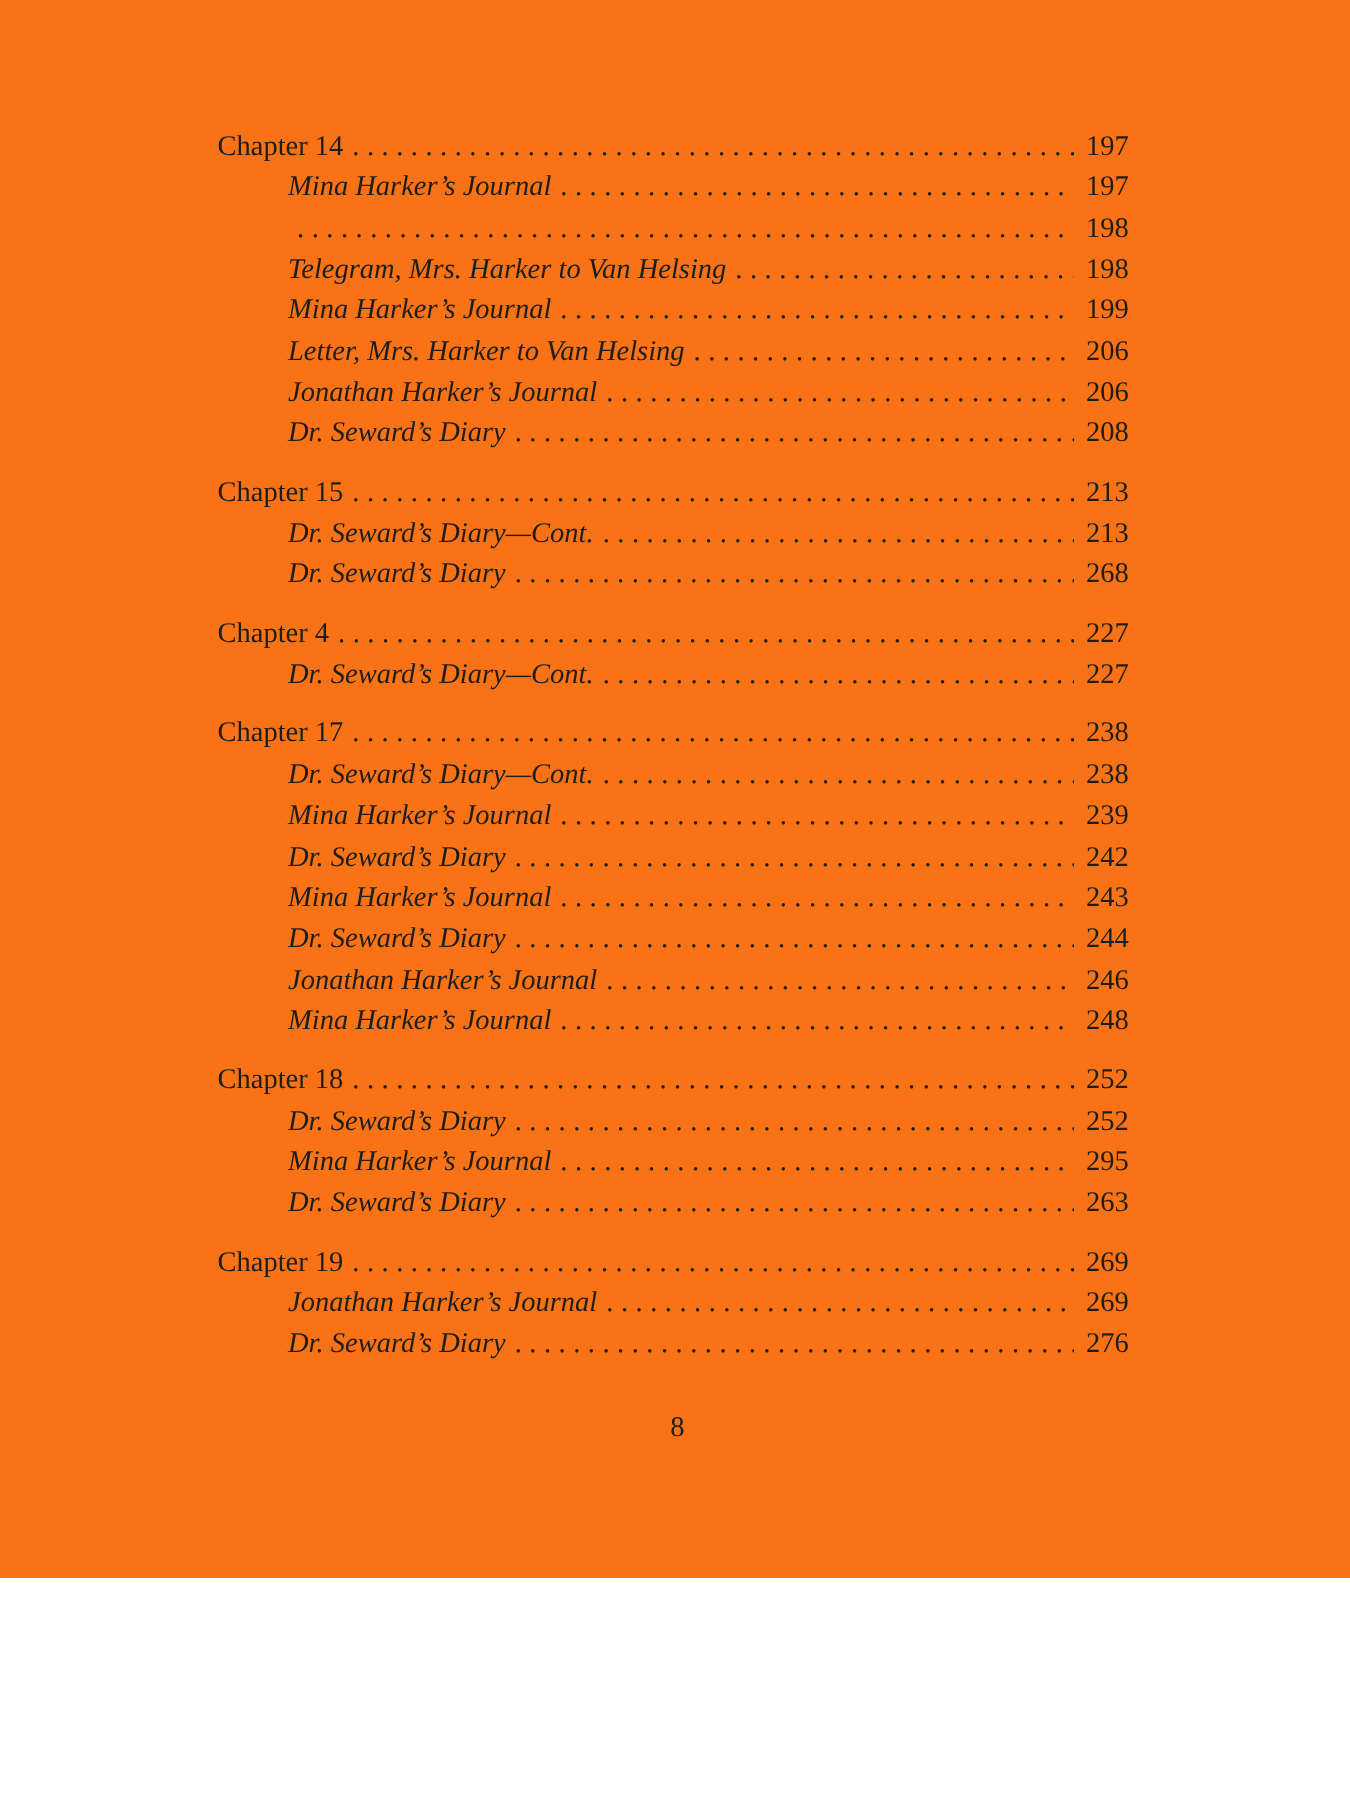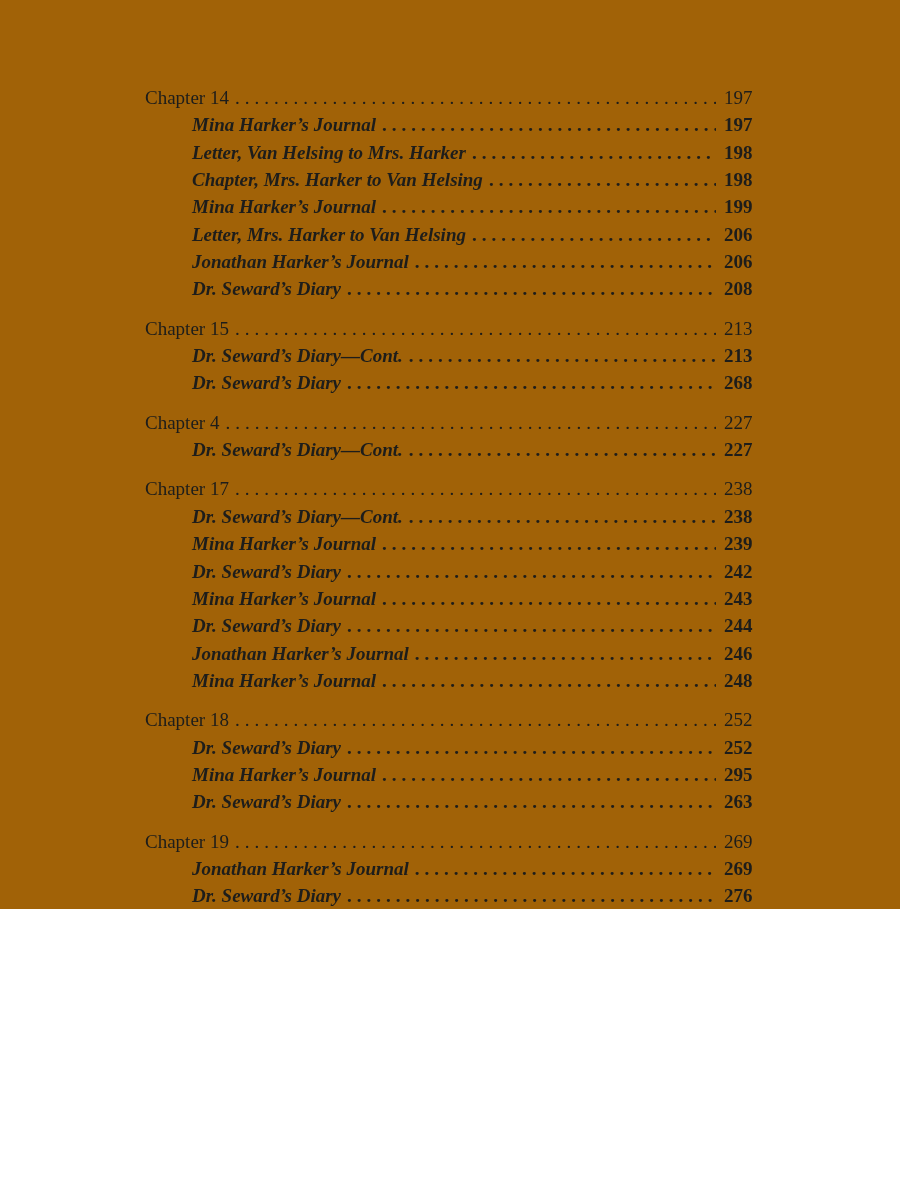--- a/index.html
+++ b/index.html
@@ -1,42 +1,42 @@
 <!DOCTYPE html>
 <html><head>
 <meta charset="utf-8">
 <style>
   html, body { margin: 0; padding: 0; }
   body { background: #ffffff; }
 
   .page {
     position: relative;
     width: 900px;
-    height: 909px;
+    height: 1052px;
     box-sizing: border-box;
-    background: #a16207;
+    background: #f97316;
     padding: 84px 142px 0 145px;
     font-family: "Liberation Serif", "DejaVu Serif", serif;
     font-size: 19px;
     color: #1d1d1b;
     overflow: hidden;
   }
 
   .toc { display: block; }
 
   .chapter-block + .chapter-block { margin-top: 12px; }
 
   .toc-row {
     display: flex;
     align-items: baseline;
     line-height: 27.35px;
     white-space: nowrap;
   }
 
-  .toc-row.entry { padding-left: 47px; font-style: italic; font-weight: bold; }
+  .toc-row.entry { padding-left: 47px; font-style: italic; }
   .toc-row.chapter { font-style: normal; }
 
   .toc-label { flex: 0 0 auto; }
 
   .toc-dots {
     flex: 1 1 auto;
     overflow: hidden;
     white-space: nowrap;
     margin-left: 6px;
     font-style: normal;
@@ -73,26 +73,25 @@
     <span class="toc-label">Chapter 14</span>
     <span class="toc-dots"></span>
     <span class="toc-page">197</span>
   </div>
         <div class="toc-row entry">
     <span class="toc-label">Mina Harker’s Journal</span>
     <span class="toc-dots"></span>
     <span class="toc-page">197</span>
   </div>
         <div class="toc-row entry">
-    <span class="toc-label">Letter, Van Helsing to Mrs. Harker</span>
     <span class="toc-dots"></span>
     <span class="toc-page">198</span>
   </div>
         <div class="toc-row entry">
-    <span class="toc-label">Chapter, Mrs. Harker to Van Helsing</span>
+    <span class="toc-label">Telegram, Mrs. Harker to Van Helsing</span>
     <span class="toc-dots"></span>
     <span class="toc-page">198</span>
   </div>
         <div class="toc-row entry">
     <span class="toc-label">Mina Harker’s Journal</span>
     <span class="toc-dots"></span>
     <span class="toc-page">199</span>
   </div>
         <div class="toc-row entry">
     <span class="toc-label">Letter, Mrs. Harker to Van Helsing</span>

